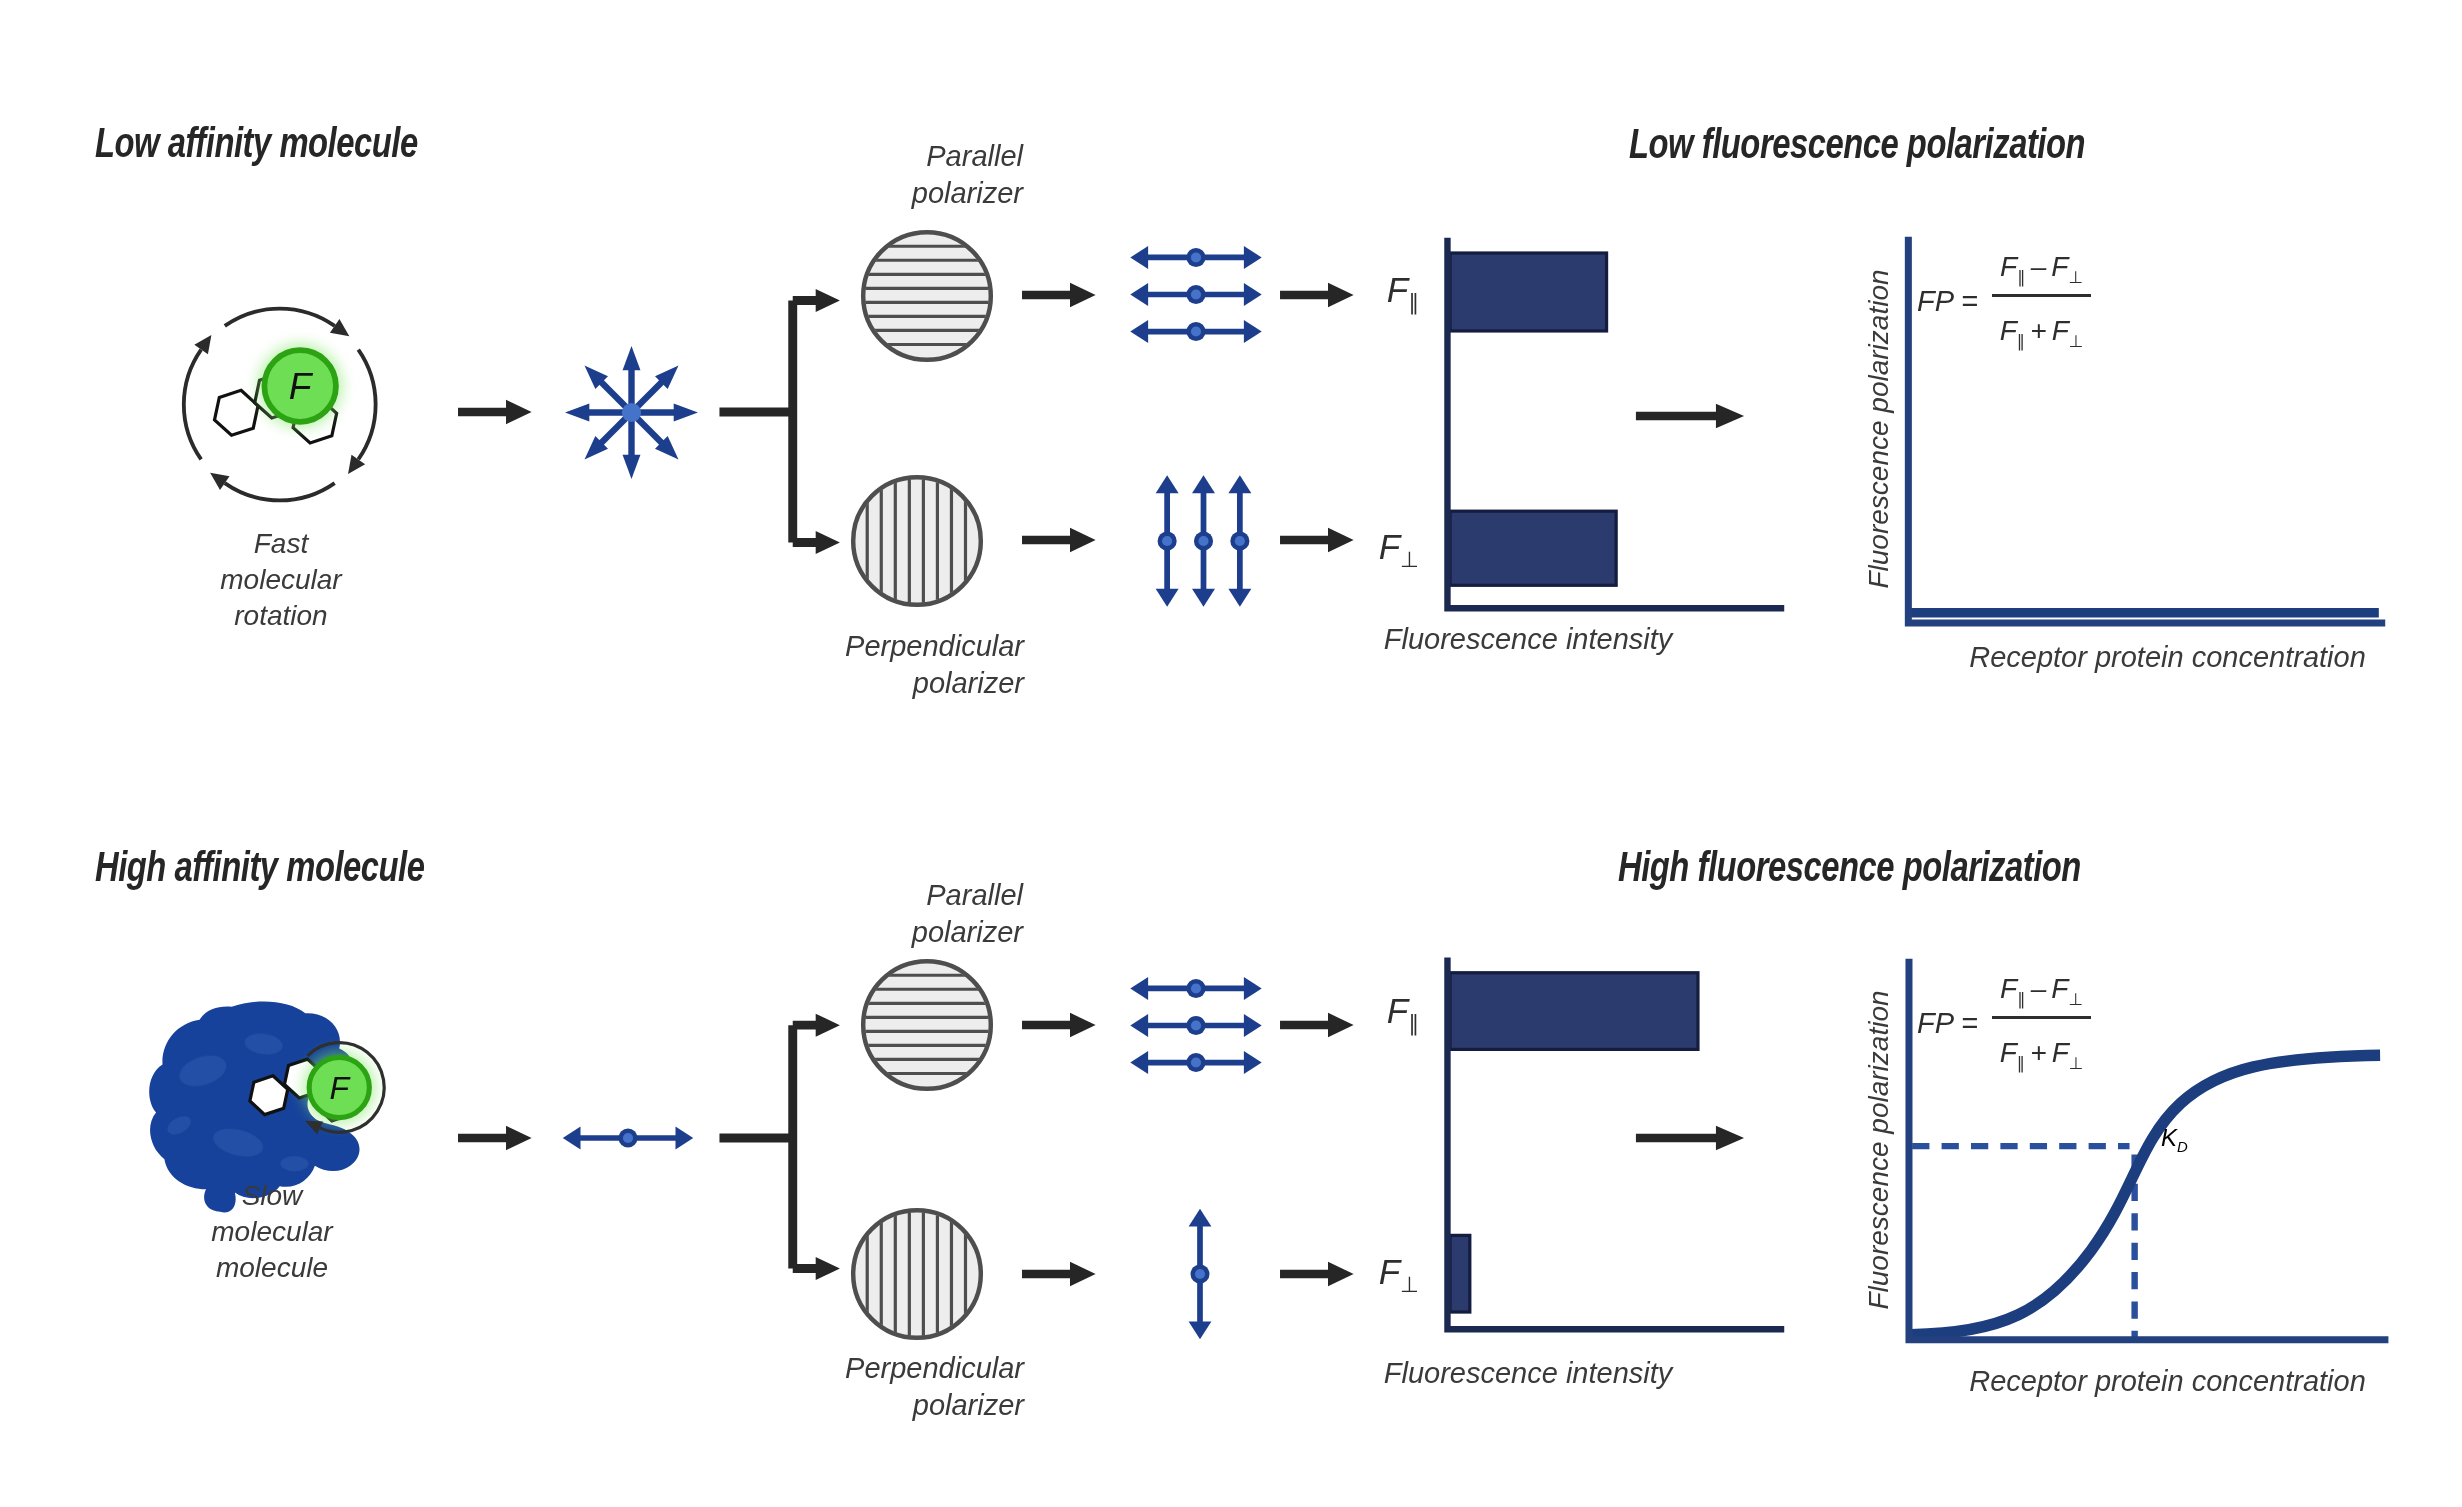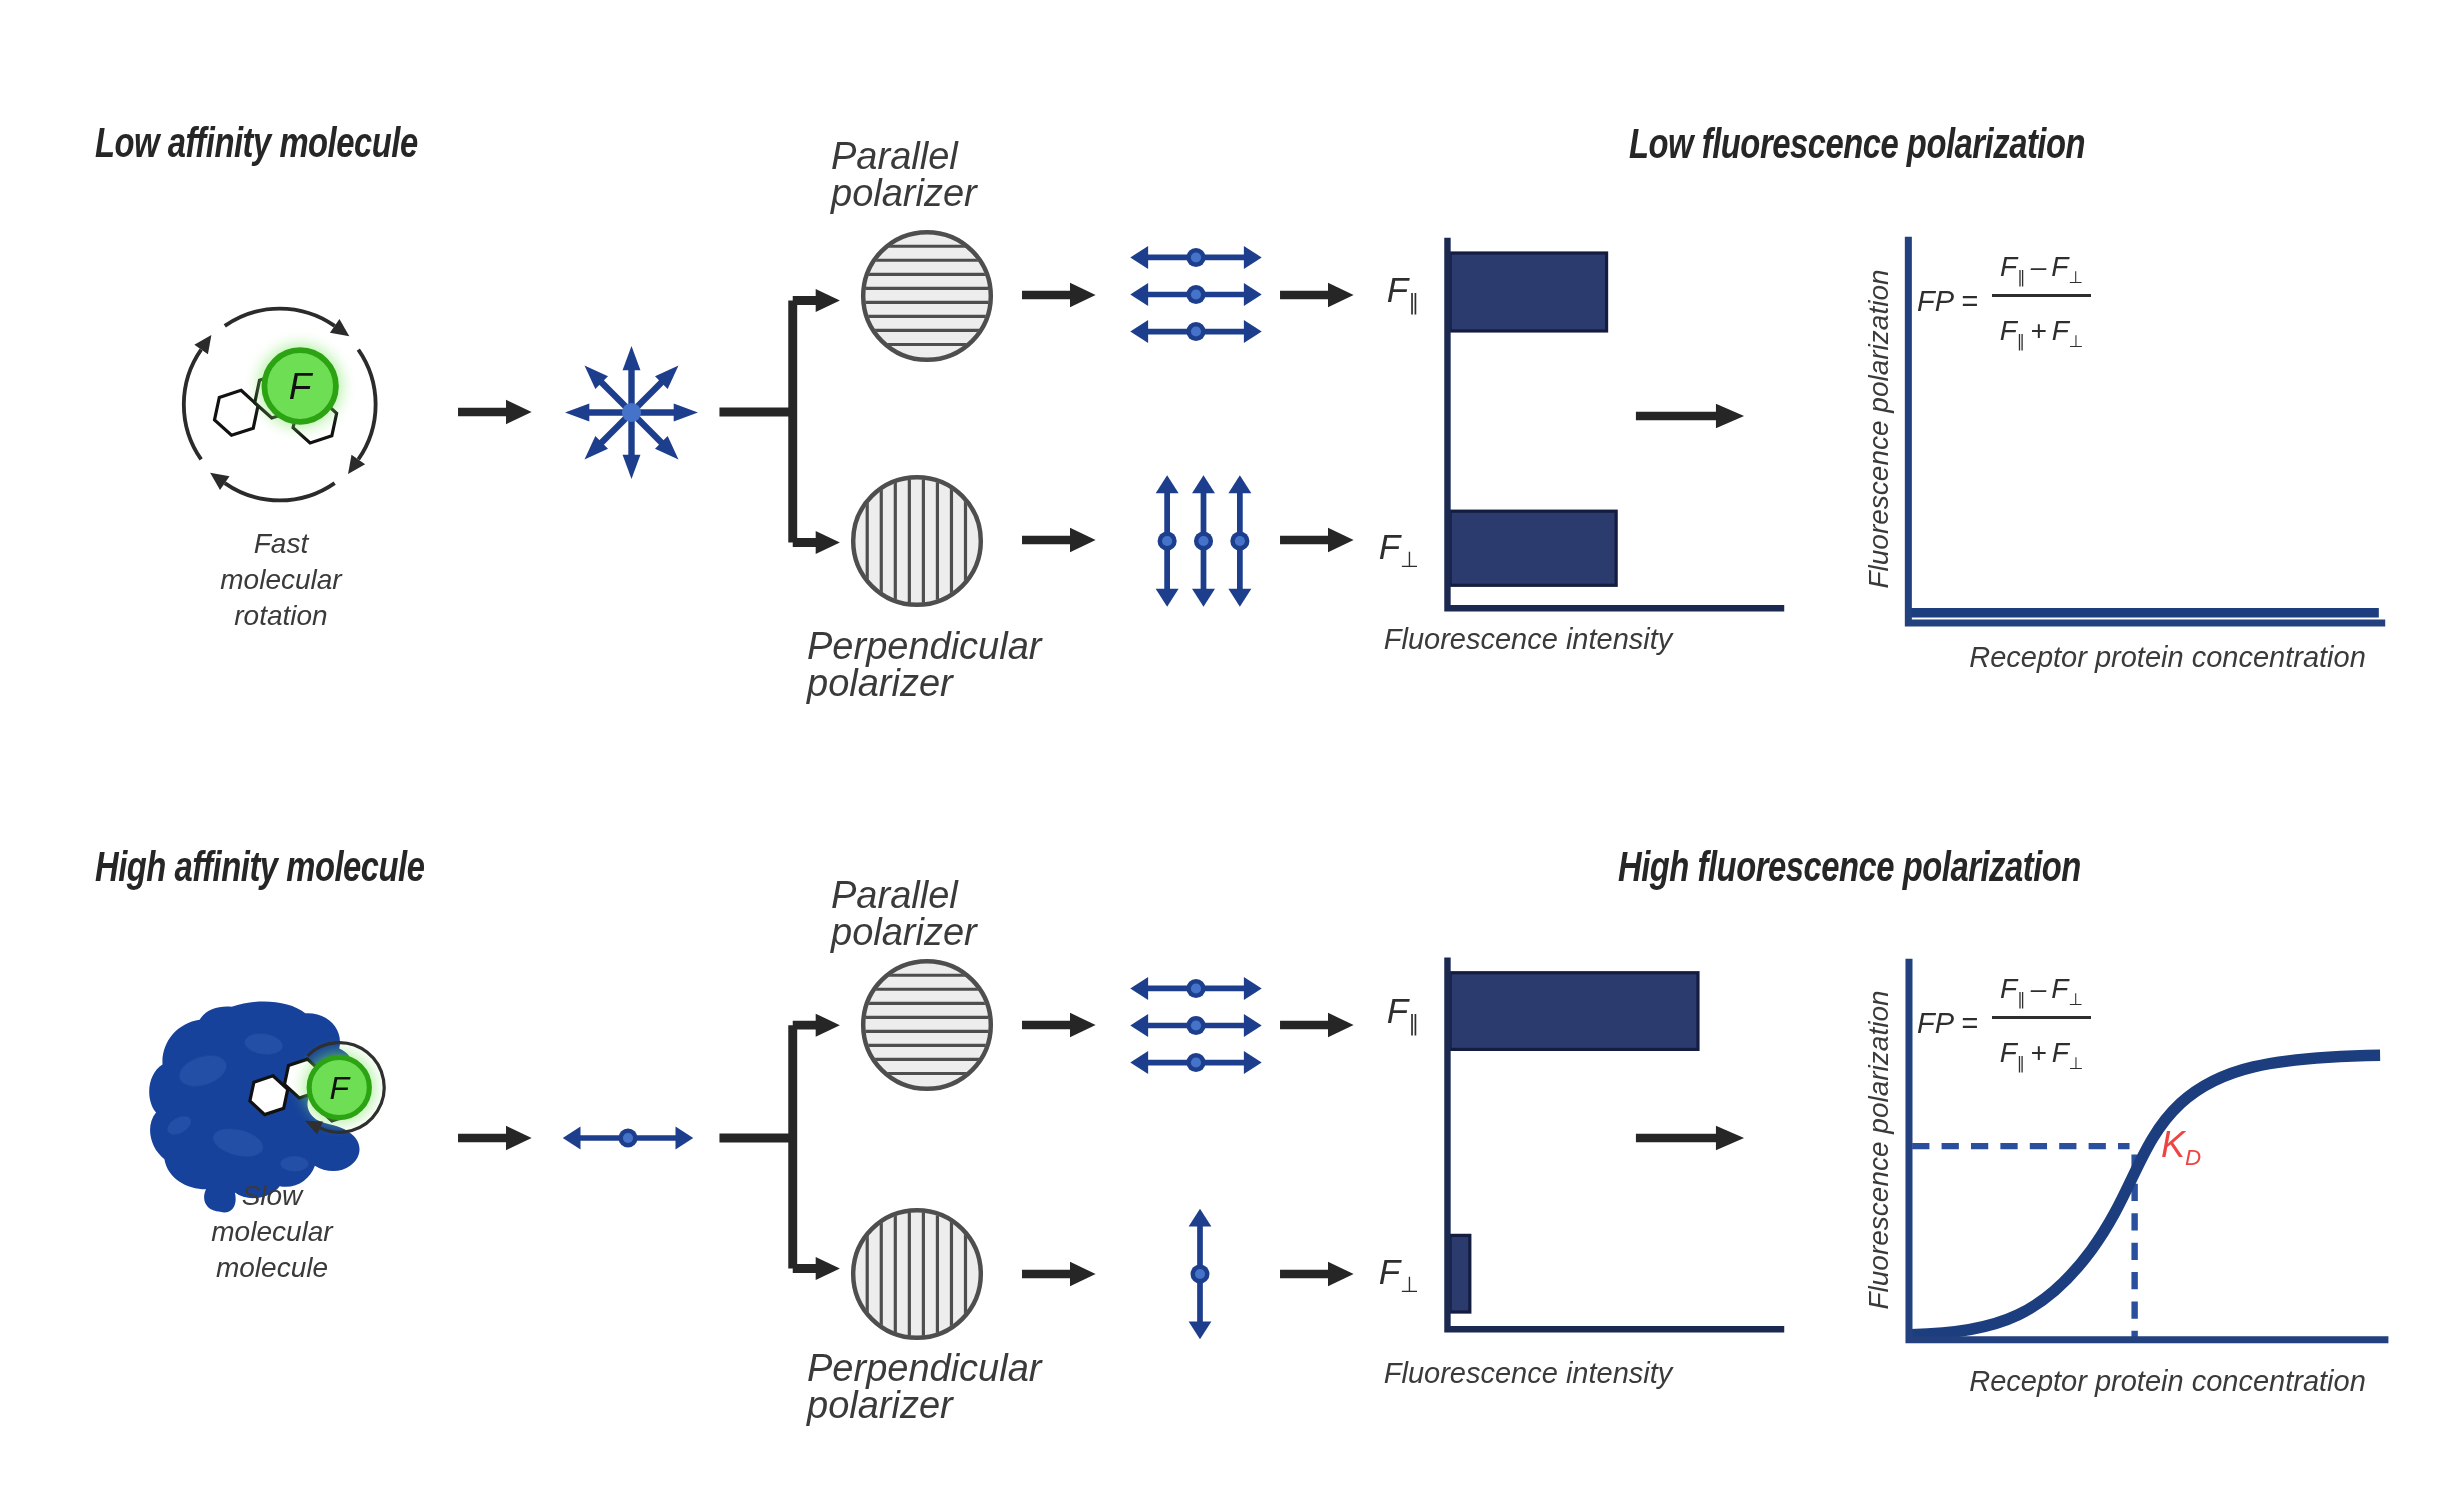--- a/index.html
+++ b/index.html
@@ -2,26 +2,26 @@
 <html style="font-size:10.2px"><head>
 <meta charset="utf-8">
 <style>
   html,body{margin:0;padding:0;background:#fff;}
   #canvas{position:relative;width:2462px;height:1507px;background:#ffffff;overflow:hidden;
           font-family:"Liberation Sans","DejaVu Sans",sans-serif;color:#2e2e2e;font-style:italic;}
   .abs{position:absolute;}
   .title{position:absolute;font-weight:bold;font-size:42px;letter-spacing:-0.6px;color:#262626;
          white-space:nowrap;transform:scaleX(0.78);transform-origin:left top;}
   .cap{position:absolute;font-size:28px;line-height:36px;color:#3a3a3a;text-align:center;white-space:pre-line;}
-  .plabel{position:absolute;font-size:38px;line-height:37px;color:#3a3a3a;text-align:left;white-space:pre-line;}
+  .plabel{position:absolute;font-size:29px;line-height:37px;color:#3a3a3a;text-align:right;white-space:pre-line;}
   .axcap{position:absolute;font-size:29px;color:#3a3a3a;text-align:center;}
   .vlabel{position:absolute;width:384px;text-align:center;font-size:28px;color:#3a3a3a;transform:rotate(-90deg);}
   .flabel{position:absolute;font-size:35px;color:#2e2e2e;width:70px;text-align:right;}
   .flabel sub,.kd sub{font-size:0.62em;}
-  .kd{position:absolute;font-size:36px;color:#ef4444;}
+  .kd{position:absolute;font-size:24px;color:#000000;}
   .formula{position:absolute;display:flex;align-items:center;gap:14px;font-size:29px;color:#2e2e2e;}
   .frac{display:inline-flex;flex-direction:column;align-items:center;font-size:28px;}
   .frac .num{border-bottom:3.2px solid #2e2e2e;padding:0 7.7px 6.4px;margin-bottom:18px;white-space:nowrap;}
   .frac .den{padding:0 7.7px;white-space:nowrap;}
   .formula sub{font-size:0.6em;}
   .op{margin:0 5.1px;}
   svg{display:block;}
 </style>
 </head>
 <body>

